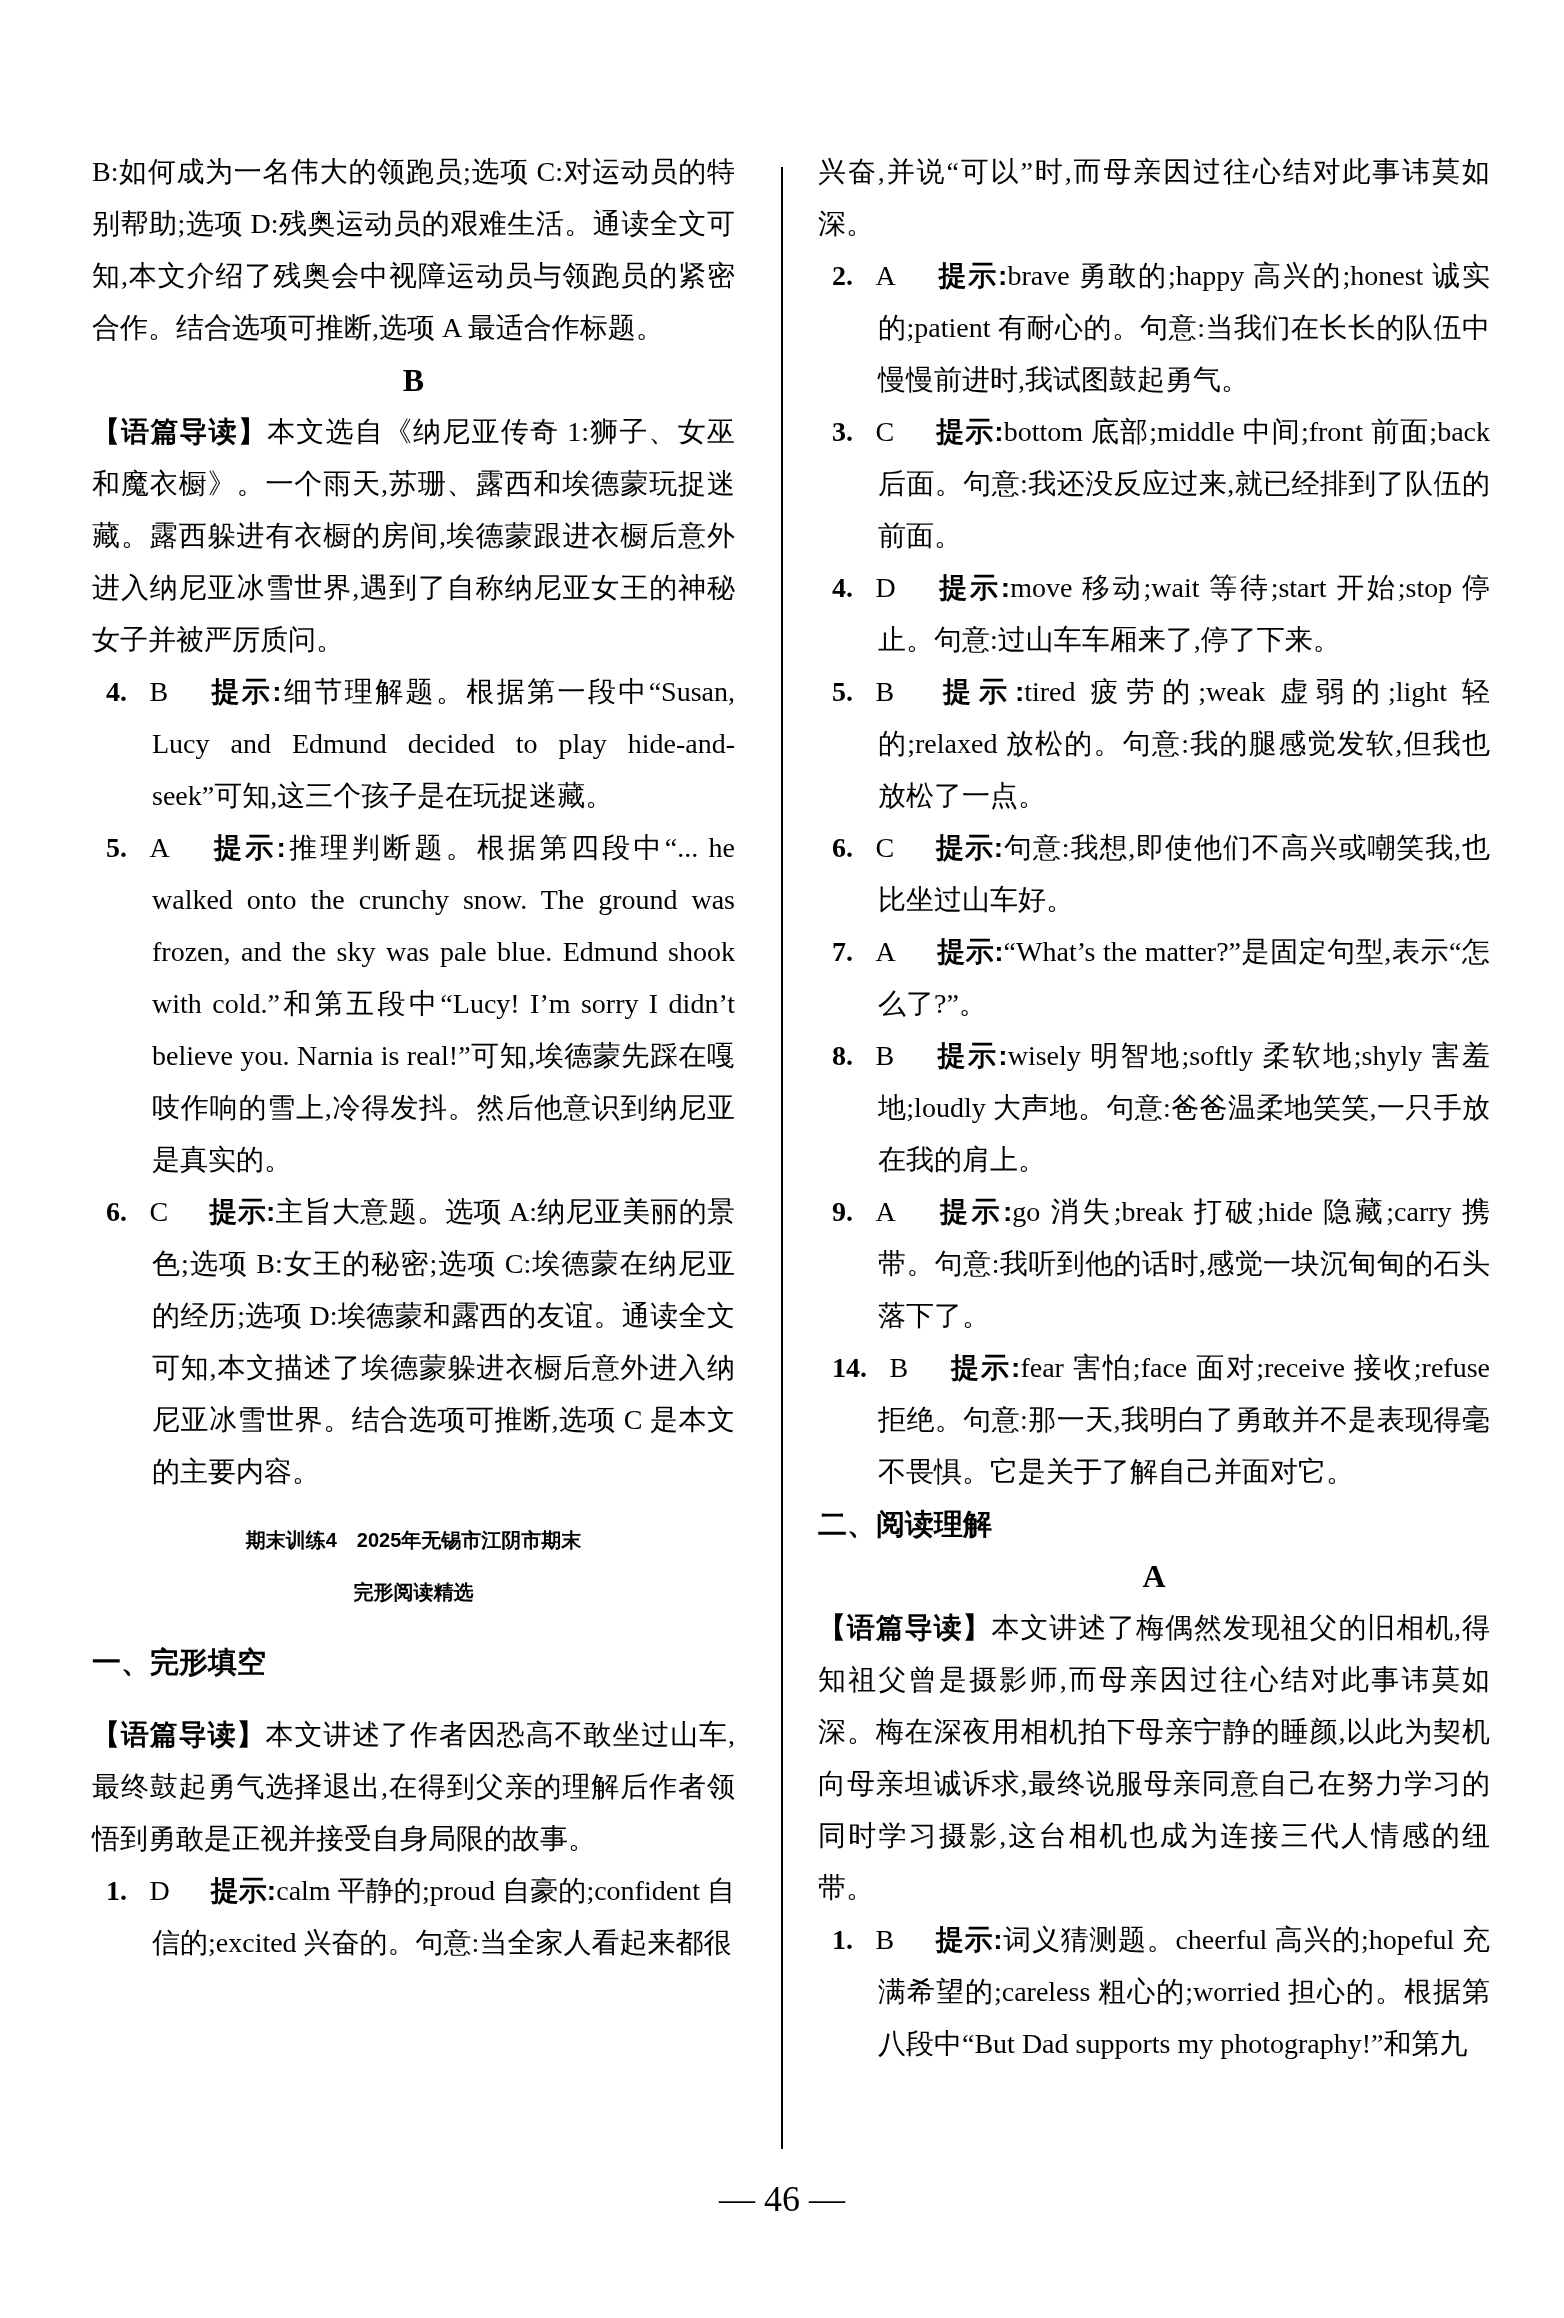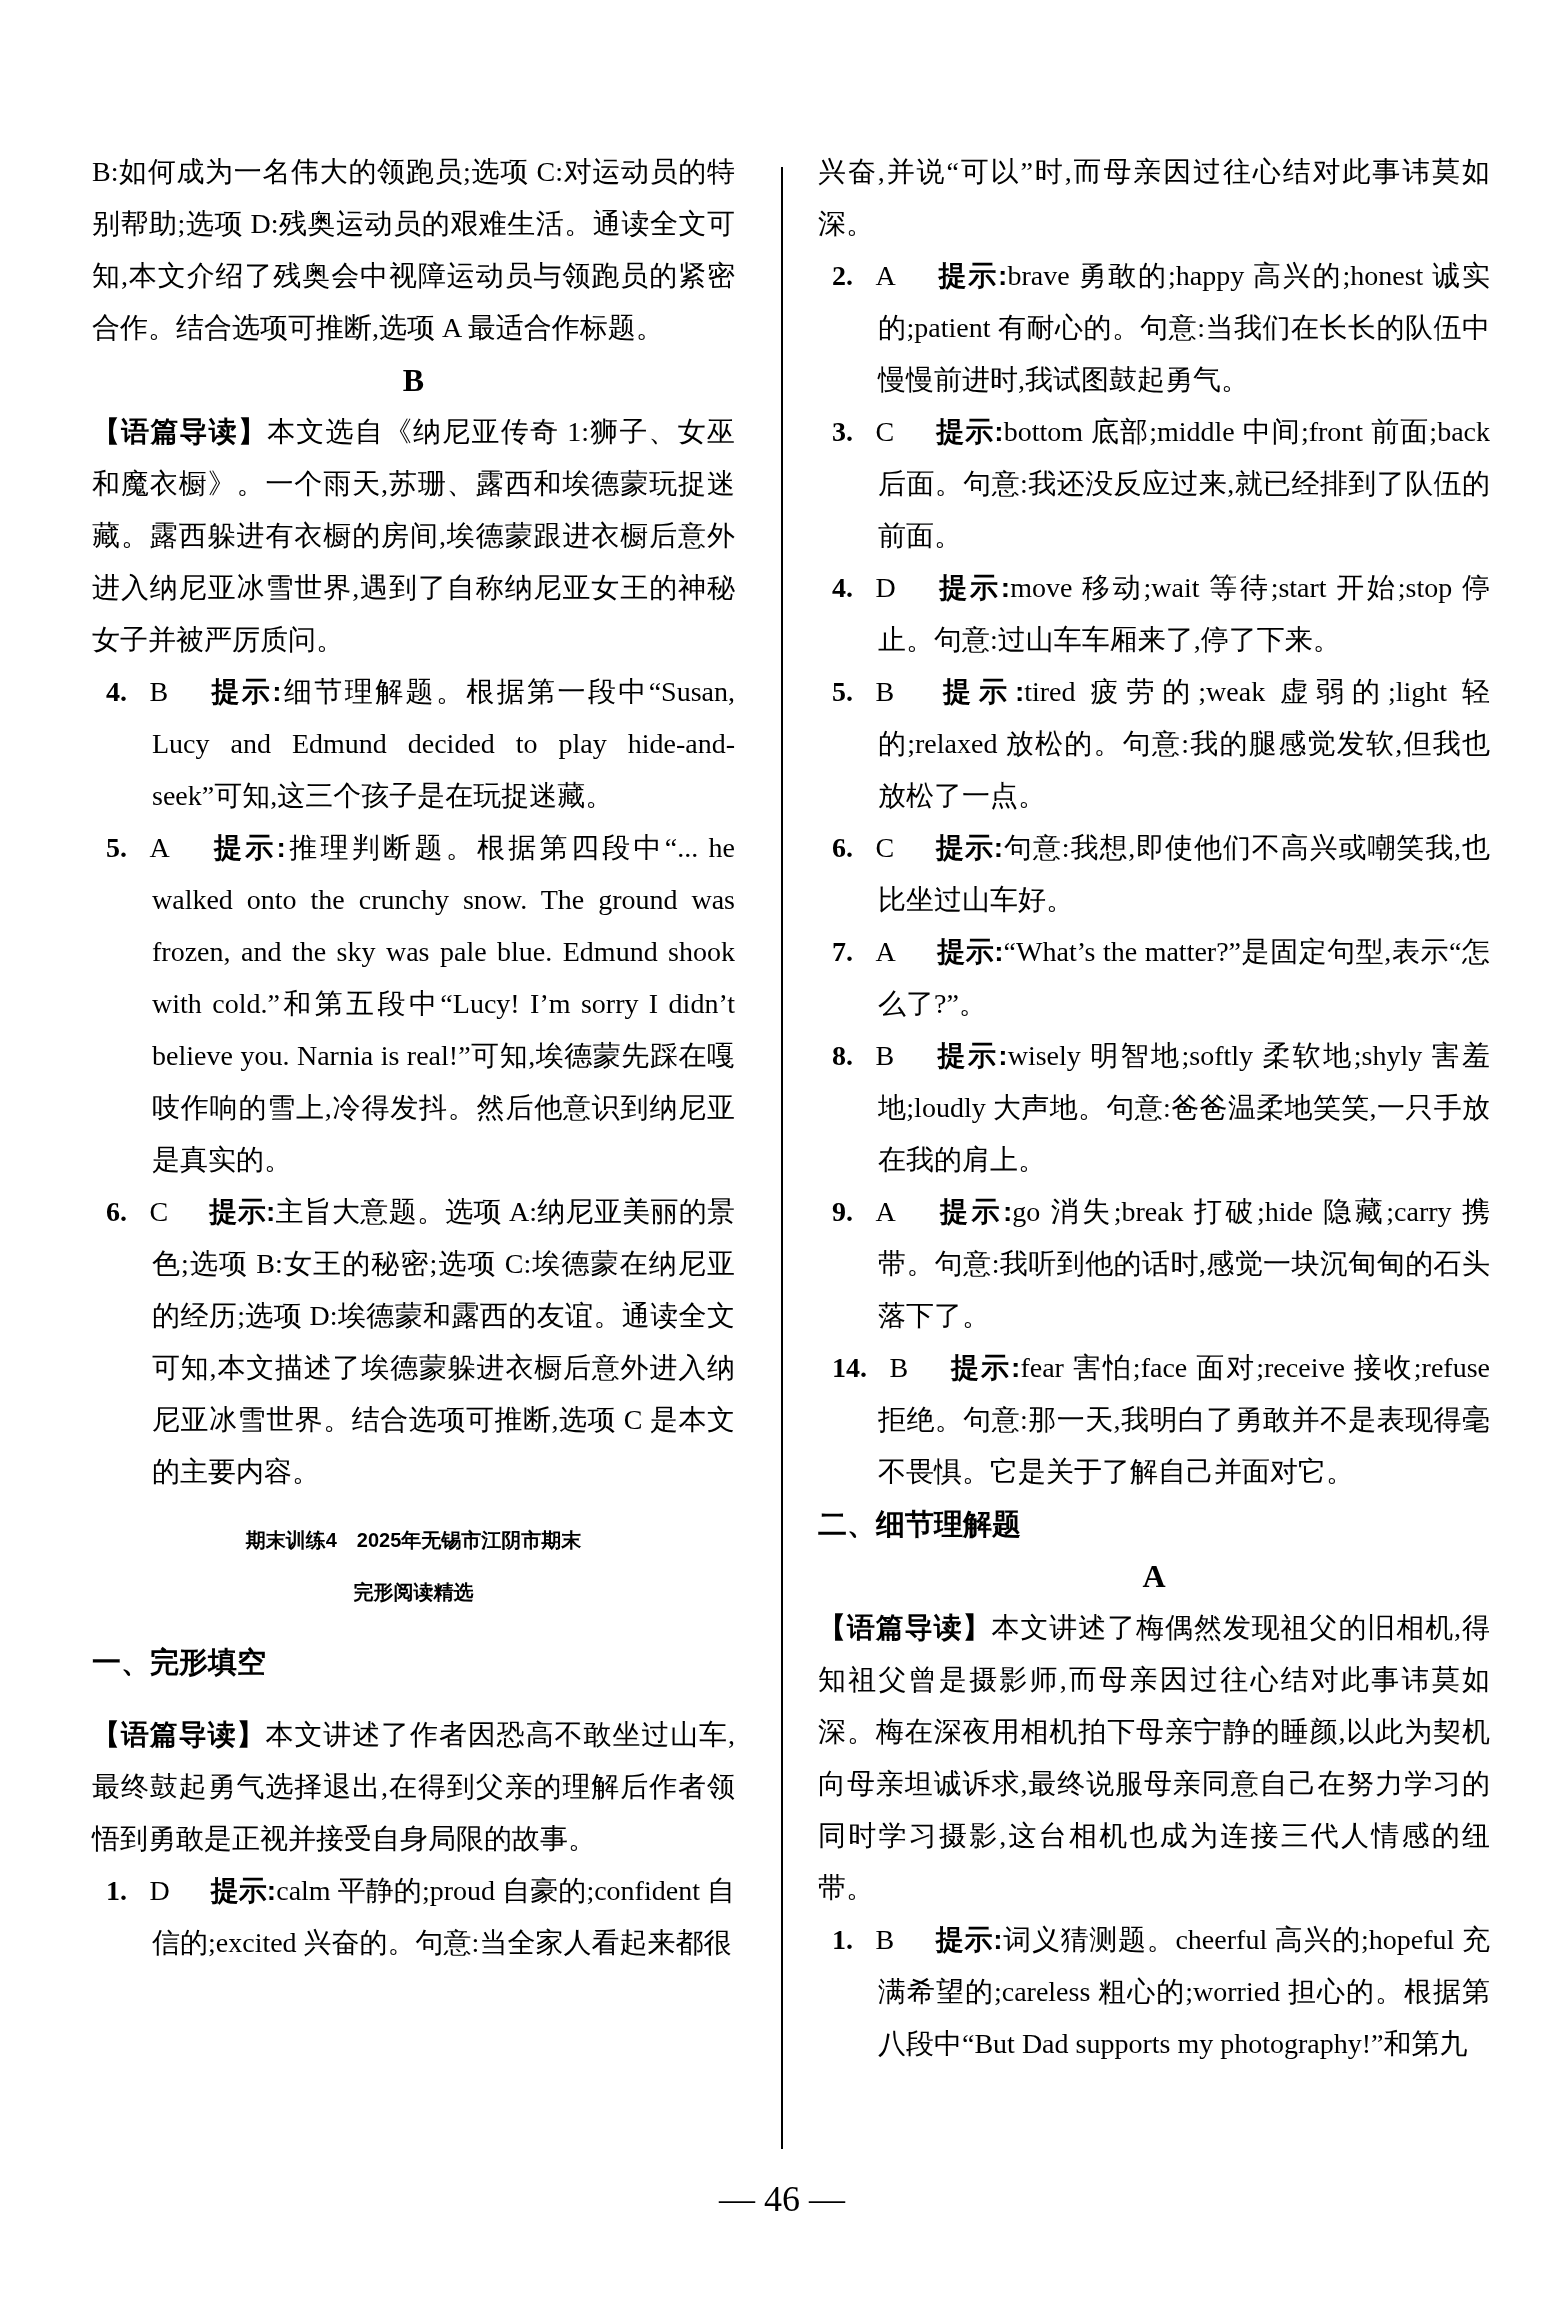--- a/index.html
+++ b/index.html
@@ -113,21 +113,21 @@
     <p class="item"><span class="num">6.</span><span class="ans">C</span><span class="hint-label">提示:</span><span>句意:我想,即使他们不高兴或嘲笑我,也比坐过山车好。</span></p>
 
     <p class="item"><span class="num">7.</span><span class="ans">A</span><span class="hint-label">提示:</span><span>“What’s the matter?”是固定句型,表示“怎么了?”。</span></p>
 
     <p class="item"><span class="num">8.</span><span class="ans">B</span><span class="hint-label">提示:</span><span>wisely 明智地;softly 柔软地;shyly 害羞地;loudly 大声地。句意:爸爸温柔地笑笑,一只手放在我的肩上。</span></p>
 
     <p class="item"><span class="num">9.</span><span class="ans">A</span><span class="hint-label">提示:</span><span>go 消失;break 打破;hide 隐藏;carry 携带。句意:我听到他的话时,感觉一块沉甸甸的石头落下了。</span></p>
 
     <p class="item"><span class="num">14.</span><span class="ans">B</span><span class="hint-label">提示:</span><span>fear 害怕;face 面对;receive 接收;refuse 拒绝。句意:那一天,我明白了勇敢并不是表现得毫不畏惧。它是关于了解自己并面对它。</span></p>
 
-    <p class="sec-heading">二、细节理解题</p>
+    <p class="sec-heading">二、阅读理解</p>
 
     <p class="section-letter">A</p>
 
     <p class="intro"><span class="intro-label">【语篇导读】</span><span>本文讲述了梅偶然发现祖父的旧相机,得知祖父曾是摄影师,而母亲因过往心结对此事讳莫如深。梅在深夜用相机拍下母亲宁静的睡颜,以此为契机向母亲坦诚诉求,最终说服母亲同意自己在努力学习的同时学习摄影,这台相机也成为连接三代人情感的纽带。</span></p>
 
     <p class="item"><span class="num">1.</span><span class="ans">B</span><span class="hint-label">提示:</span><span>词义猜测题。cheerful 高兴的;hopeful 充满希望的;careless 粗心的;worried 担心的。根据第八段中“But Dad supports my photography!”和第九</span></p>
   </div>
 
   <div class="footer">— 46 —</div>
 

